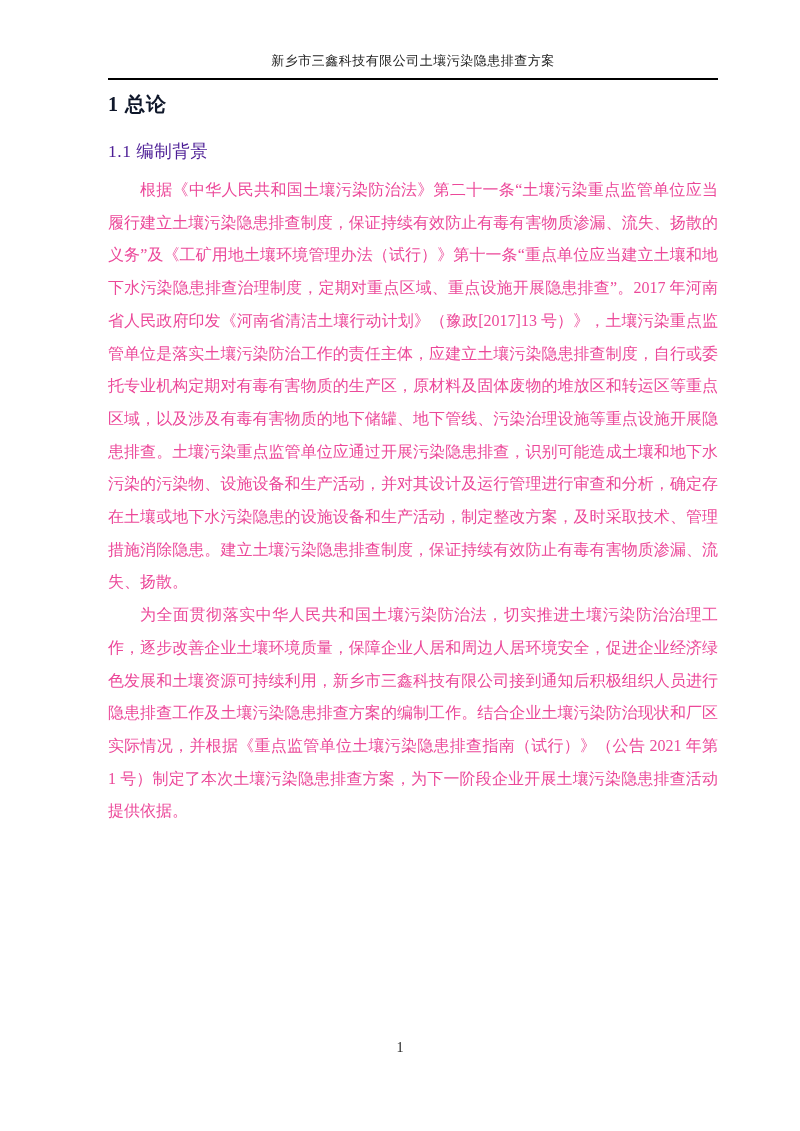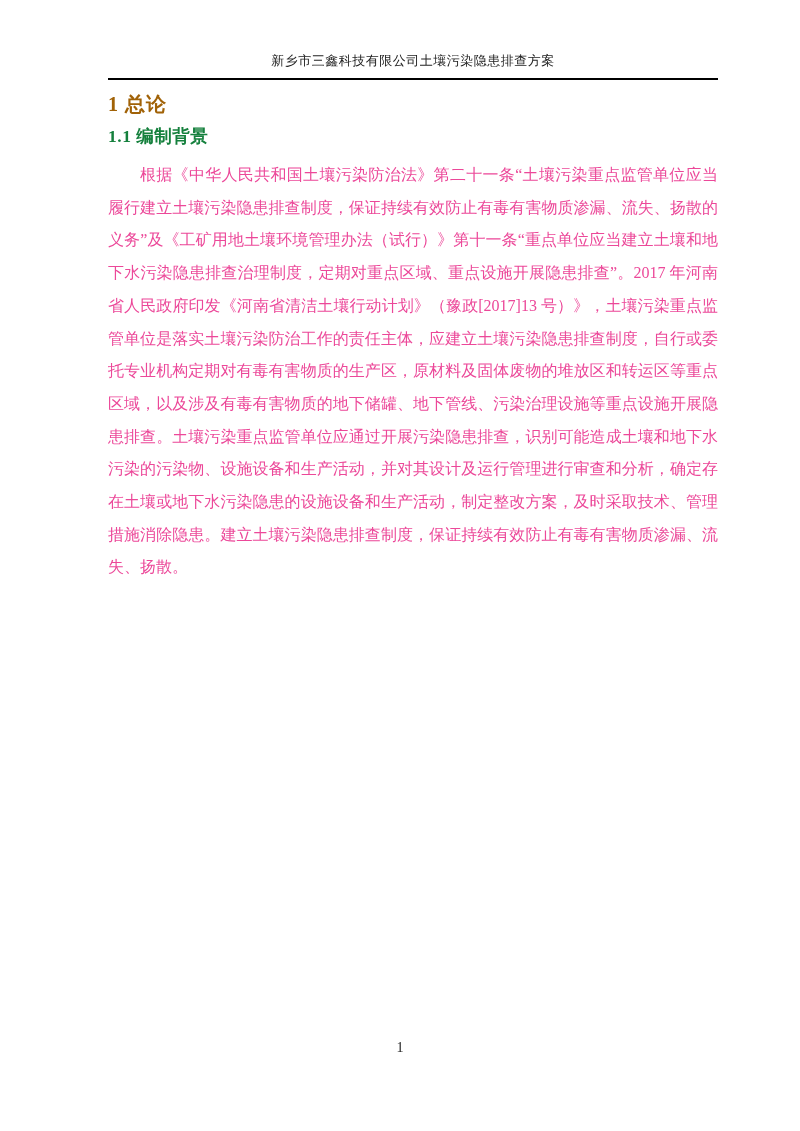--- a/index.html
+++ b/index.html
@@ -25,28 +25,28 @@
     font-size: 13px;
     letter-spacing: 0.5px;
     color: #222222;
     border-bottom: 2px solid #000000;
     padding-bottom: 8px;
   }
   .h1 {
     margin-top: 11px;
     font-size: 20px;
     font-weight: bold;
-    color: #a16207;
+    color: #0f172a;
     letter-spacing: 1px;
   }
   .h2 {
-    margin-top: 6px;
+    margin-top: 21px;
     font-size: 17.5px;
-    font-weight: bold;
-    color: #15803d;
+    font-weight: normal;
+    color: #4c1d95;
     letter-spacing: 0.5px;
   }
   .body-text {
     margin-top: 11px;
   }
   .body-text p {
     font-size: 16px;
     line-height: 32.7px;
     text-align: justify;
     text-justify: inter-ideograph;
@@ -69,17 +69,18 @@
 <div class="page">
 
   <div class="page-header">新乡市三鑫科技有限公司土壤污染隐患排查方案</div>
 
   <div class="h1">1 总论</div>
 
   <div class="h2">1.1 编制背景</div>
 
   <div class="body-text">
     <p>根据《中华人民共和国土壤污染防治法》第二十一条“土壤污染重点监管单位应当履行建立土壤污染隐患排查制度，保证持续有效防止有毒有害物质渗漏、流失、扬散的义务”及《工矿用地土壤环境管理办法（试行）》第十一条“重点单位应当建立土壤和地下水污染隐患排查治理制度，定期对重点区域、重点设施开展隐患排查”。2017 年河南省人民政府印发《河南省清洁土壤行动计划》（豫政[2017]13 号）》，土壤污染重点监管单位是落实土壤污染防治工作的责任主体，应建立土壤污染隐患排查制度，自行或委托专业机构定期对有毒有害物质的生产区，原材料及固体废物的堆放区和转运区等重点区域，以及涉及有毒有害物质的地下储罐、地下管线、污染治理设施等重点设施开展隐患排查。土壤污染重点监管单位应通过开展污染隐患排查，识别可能造成土壤和地下水污染的污染物、设施设备和生产活动，并对其设计及运行管理进行审查和分析，确定存在土壤或地下水污染隐患的设施设备和生产活动，制定整改方案，及时采取技术、管理措施消除隐患。建立土壤污染隐患排查制度，保证持续有效防止有毒有害物质渗漏、流失、扬散。</p>
+    <p>为全面贯彻落实中华人民共和国土壤污染防治法，切实推进土壤污染防治治理工作，逐步改善企业土壤环境质量，保障企业人居和周边人居环境安全，促进企业经济绿色发展和土壤资源可持续利用，新乡市三鑫科技有限公司接到通知后积极组织人员进行隐患排查工作及土壤污染隐患排查方案的编制工作。结合企业土壤污染防治现状和厂区实际情况，并根据《重点监管单位土壤污染隐患排查指南（试行）》（公告 2021 年第 1 号）制定了本次土壤污染隐患排查方案，为下一阶段企业开展土壤污染隐患排查活动提供依据。</p>
   </div>
 
 </div>
 
 <div class="page-footer">1</div>
 
 </body></html>

